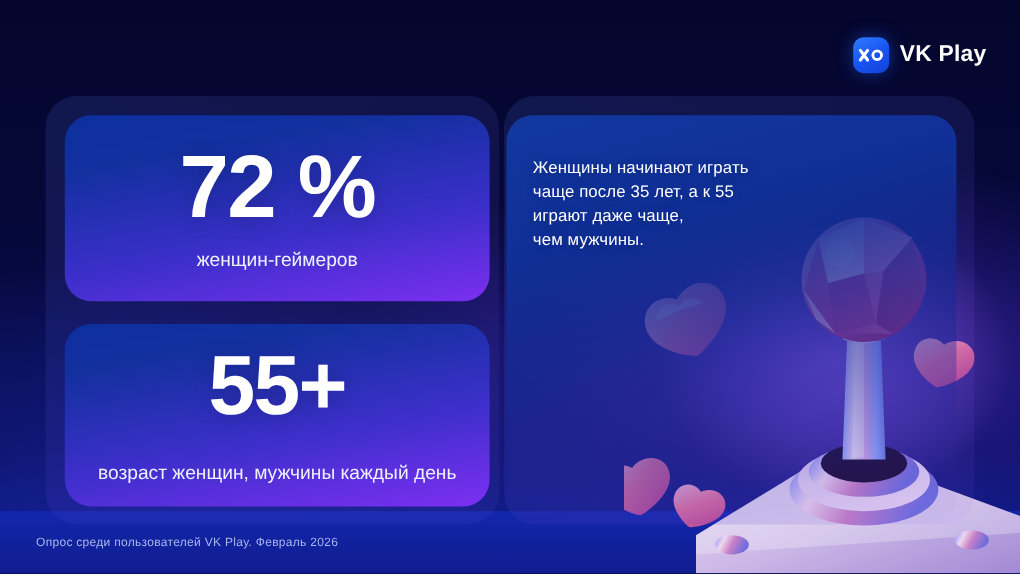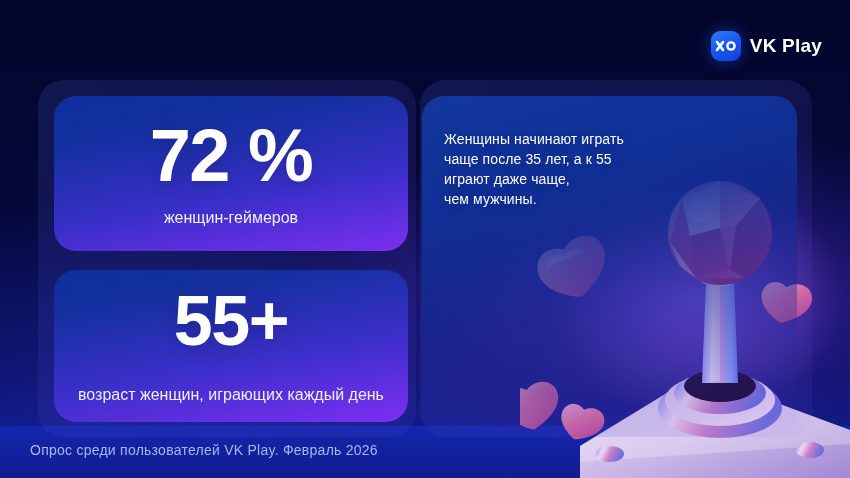--- a/index.html
+++ b/index.html
@@ -98,21 +98,21 @@
   .logo-text {
     color:#ffffff; font-size:19px; font-weight:700; letter-spacing:0.2px;
   }
 
   
   .illus { position:absolute; right:0; bottom:0; width:330px; height:300px; pointer-events:none; }
 
   
   .footer {
     position:absolute; left:30px; bottom:20px;
-    color:#a9b6ef; font-size:14px; letter-spacing:0.25px;margin-top:10px;
+    color:#a9b6ef; font-size:10px; letter-spacing:0.25px;margin-top:10px;
   }
 </style>
 </head>
 <body>
 
 <div class="stage">
 
   <div class="bottom-band"></div>
 
   <svg class="illus" viewBox="0 0 330 300">
@@ -211,21 +211,21 @@
   <div class="panel-outer" id="outer-right"></div>
 
   <div class="card" id="card-72">
     <div class="big-number" id="num-72">72 %</div>
     <div class="caption">женщин-геймеров</div>
   </div>
 
   <div class="card" id="card-55">
     <div class="big-number" id="num-55">55+</div>
     <div class="caption">возраст женщин,
-играющих каждый день</div>
+мужчины каждый день</div>
   </div>
 
   <div class="card" id="card-quote">
     <div class="quote-text">Женщины начинают играть
 чаще после 35 лет, а к 55
 играют даже чаще,
 чем мужчины.</div>
   </div>
 
   <div class="logo">

